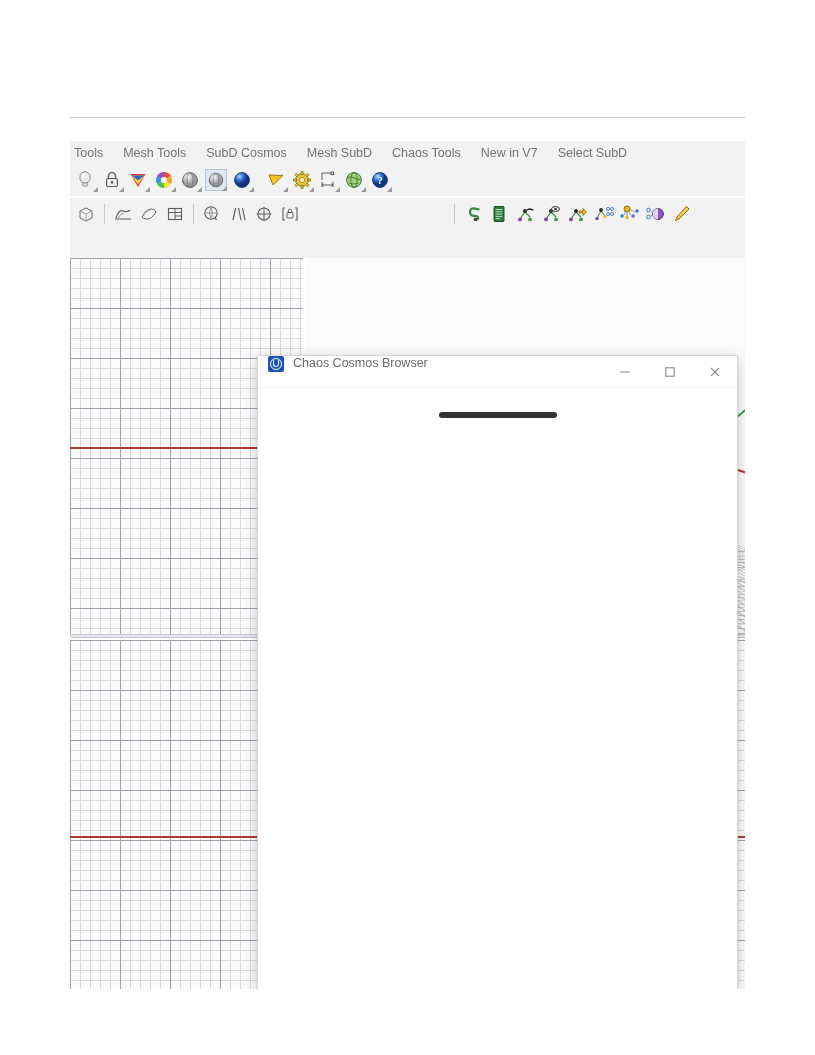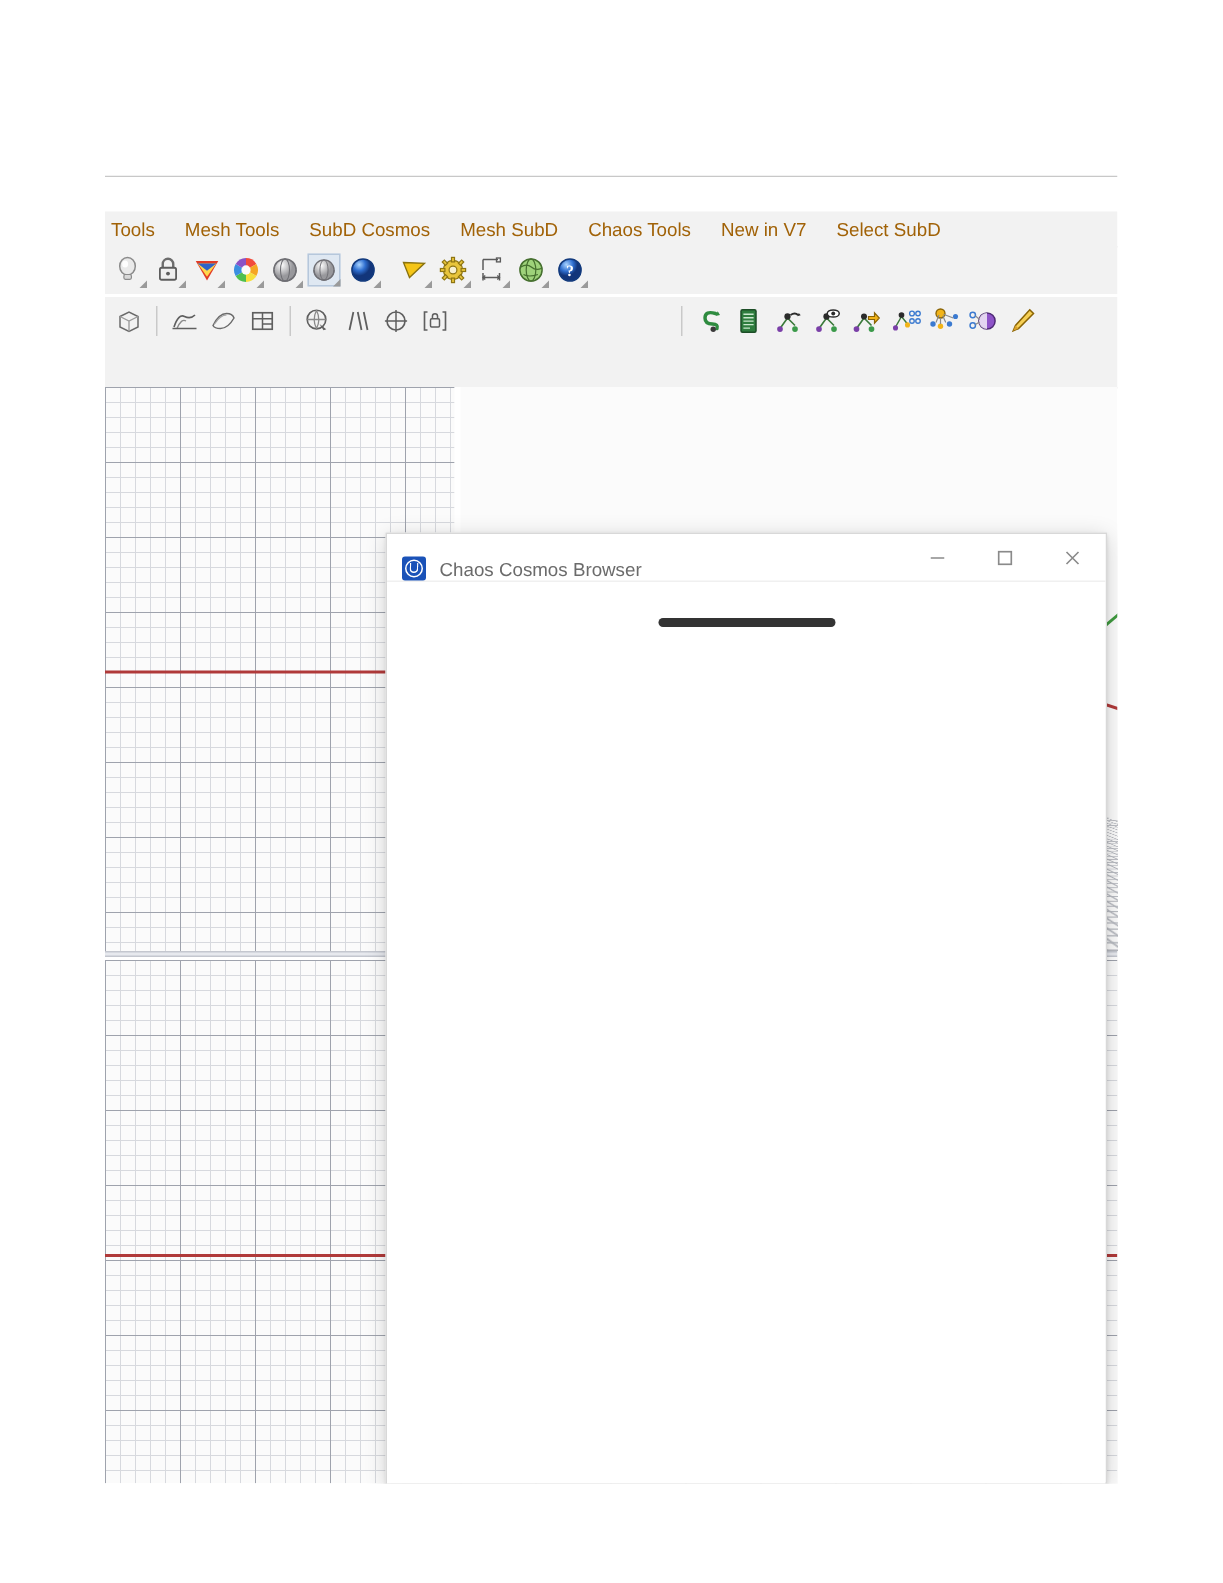--- a/index.html
+++ b/index.html
@@ -37,21 +37,21 @@
   
   #menu-bar {
     position: absolute;
     left: 0; top: 24px;
     width: 675px; height: 23px;
     background: #f2f2f2;
     border-bottom: 1px solid #dfdfdf;
     display: flex;
     align-items: center;
     font-size: 12.5px;
-    color: #a16207;
+    color: #737373;
     white-space: nowrap;
   }
   .menu-item {
     padding: 0 10px;
     line-height: 22px;
     cursor: default;
   }
   .menu-item:first-child { padding-left: 4px; }
 
   
@@ -192,21 +192,21 @@
     background: #ffffff;
     border: 1px solid #d8d8d8;
     box-sizing: border-box;
     box-shadow: 0 3px 14px rgba(0,0,0,.18), 0 1px 3px rgba(0,0,0,.12);
   }
   #dialog-titlebar {
     position: relative;
     height: 31px;
     background: #ffffff;
     display: flex;
-    align-items: flex-end;
+    align-items: flex-start;
     border-bottom: 1px solid #f0f0f0;
   }
   #dialog-app-icon {
     width: 16px; height: 16px;
     margin-left: 10px;
     flex: 0 0 auto;
     background: #1a52b8;
     border-radius: 2px;
     position: relative;
   }

